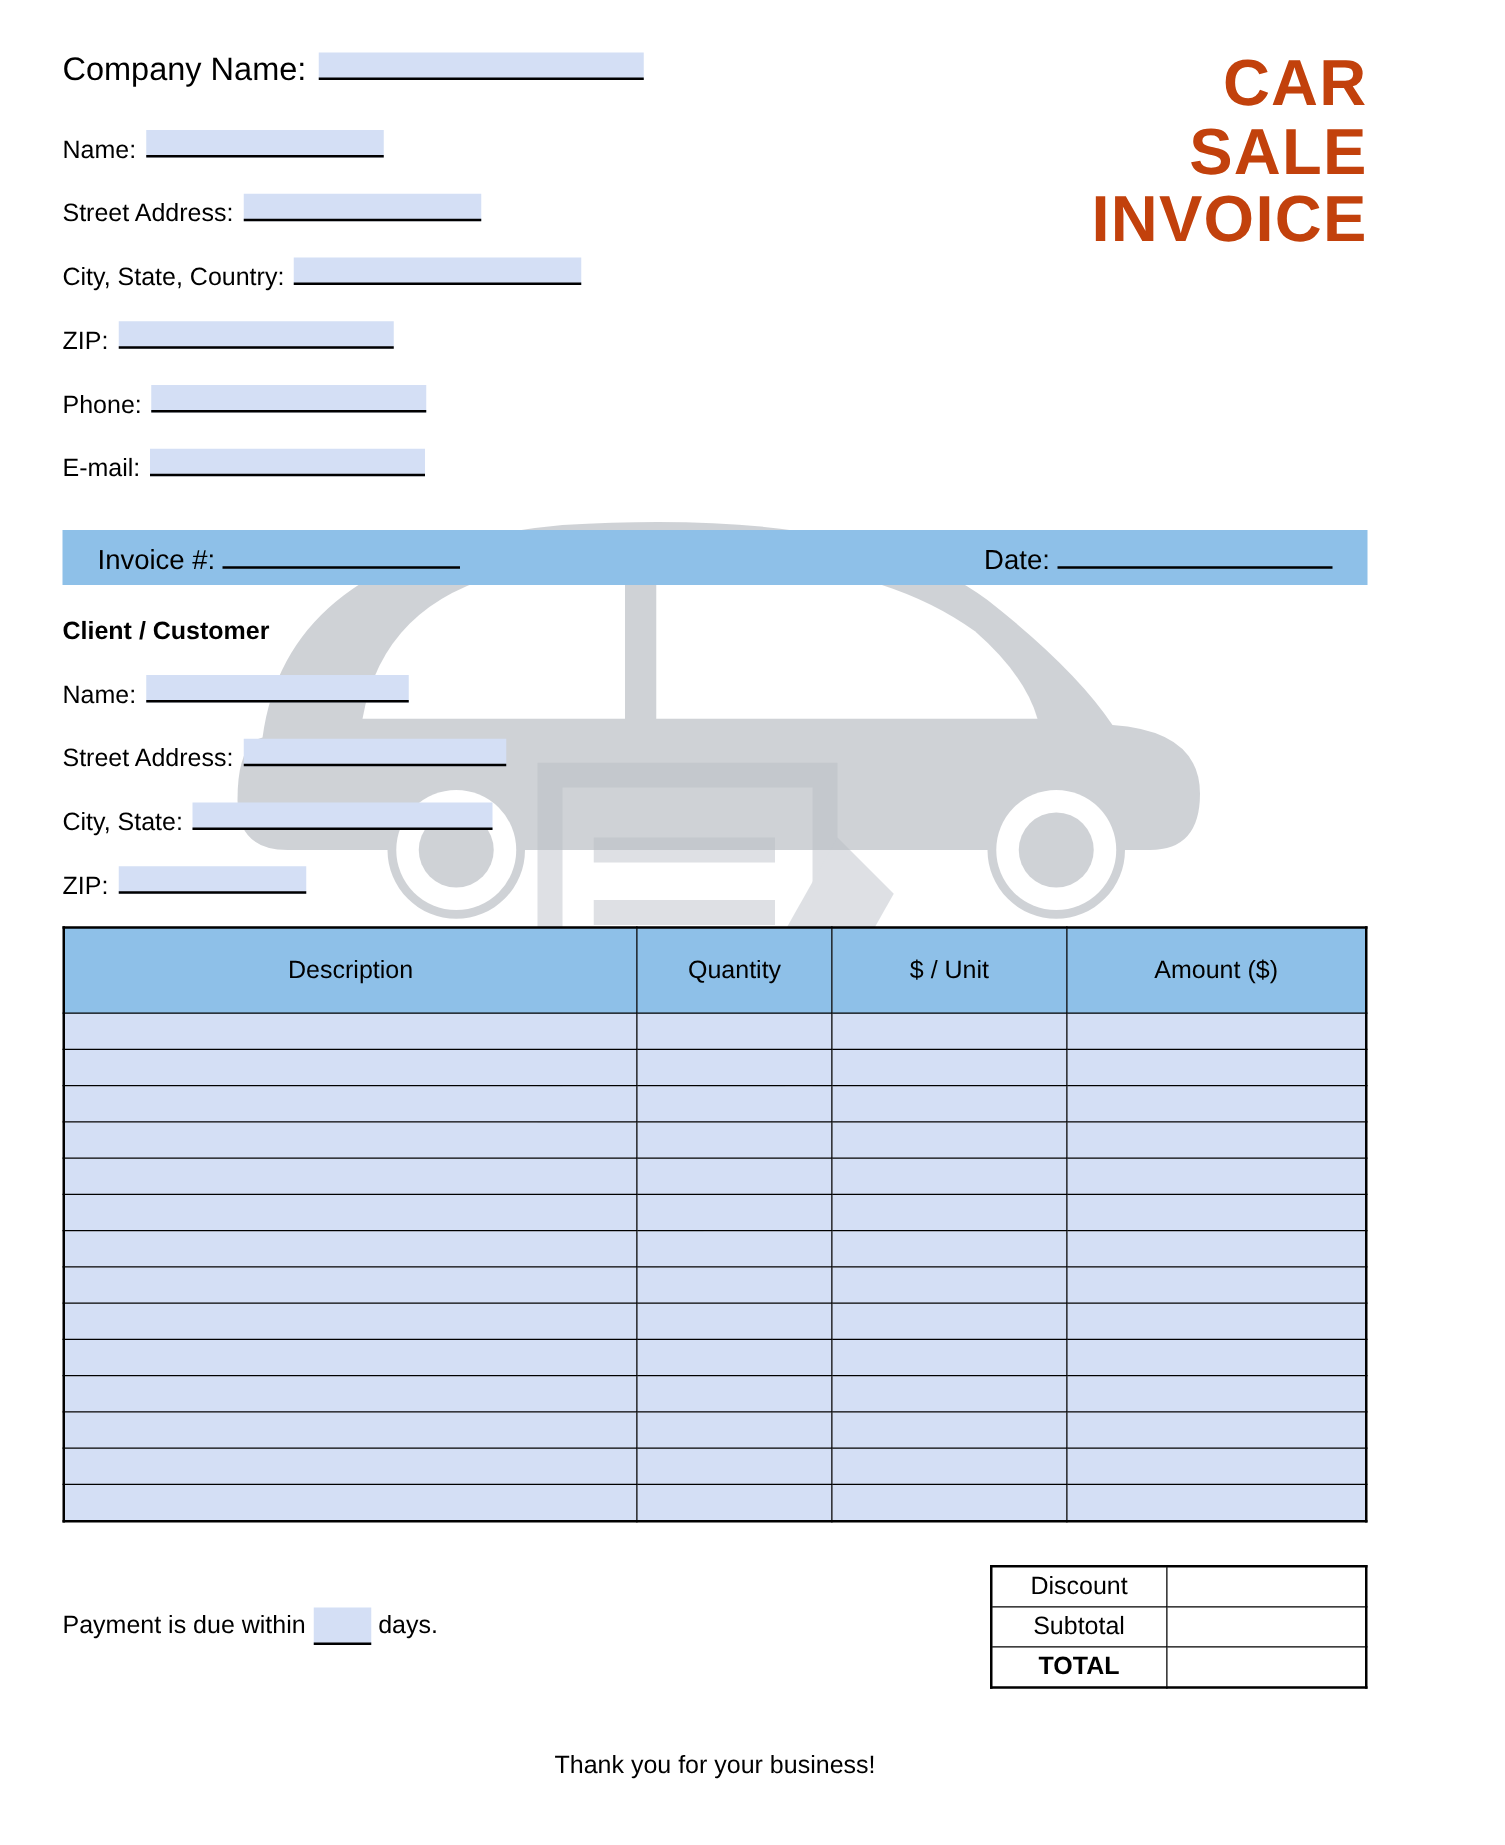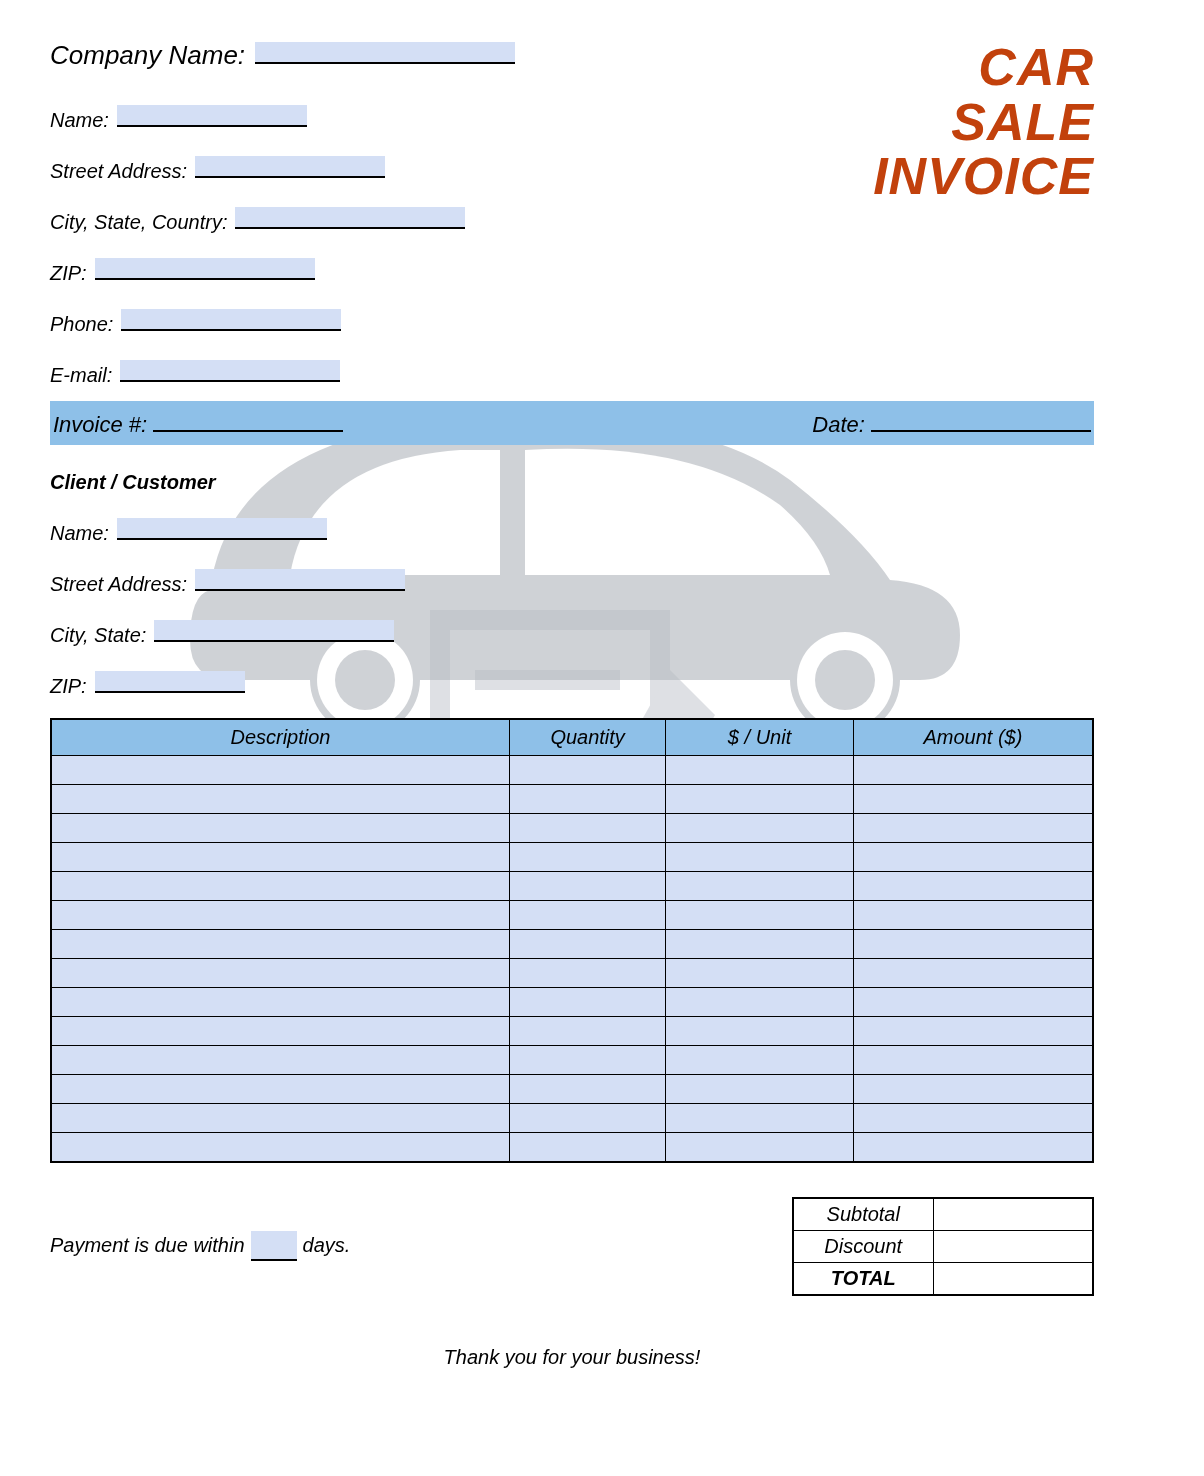--- a/index.html
+++ b/index.html
@@ -25,21 +25,21 @@
     z-index: 0;
   }
   .watermark2 {
     position: absolute;
     top: 610px; left: 420px;
     width: 300px; height: 440px;
     opacity: .45;
     pointer-events: none;
     z-index: 0;
   }
-  .content { position: relative; z-index: 1; font-style: italic; }
+  .content { position: relative; z-index: 1; }
 
   
   .top { display: flex; justify-content: space-between; align-items: flex-start; }
   .company-block { font-size: 20px; }
   .company-title-row { display: flex; align-items: baseline; gap: 10px; margin-bottom: 16px; }
   .company-title { font-size: 26px; font-weight: 400; }
   .big-title {
     text-align: right;
     color: #c2410c;
     font-weight: 700;
@@ -51,27 +51,27 @@
   .label { white-space: nowrap; margin-top: 22px; }
   .fill {
     display: inline-block;
     background: #d4dff5;
     border-bottom: 2px solid #000;
     height: 22px;
   }
 
   
   .invoice-bar {
-    margin-top: 8px;
+    margin-top: 31px;
     background: #8ec0e8;
     height: 44px;
     display: flex;
     align-items: center;
     justify-content: space-between;
-    padding: 0 3px;
+    padding: 0 28px;
     font-size: 22px;
   }
   .invoice-bar .ul {
     display: inline-block;
     border-bottom: 2px solid #000;
     height: 24px;
   }
 
   
   .section-title { font-weight: 700; font-size: 20px; margin-top: 26px; margin-bottom: 6px; }
@@ -81,21 +81,21 @@
     width: 100%;
     border-collapse: collapse;
     margin-top: 20px;
     border: 2px solid #000;
   }
   table.items th {
     background: #8ec0e8;
     font-weight: 400;
     font-size: 20px;
     border: 1px solid #000;
-    padding: 6px;
+    padding: 22px;
   }
   table.items td {
     background: #d4dff5;
     border: 1px solid #000;
     height: 29px;
     padding: 0 6px;
   }
   .col-desc { width: 44%; }
   .col-qty  { width: 15%; }
   .col-unit { width: 18%; }
@@ -337,25 +337,25 @@
         <div class="payment-line">
           <span>Payment is due within</span>
           <span class="small-fill"></span>
           <span>days.</span>
         </div>
       </div>
 
       <table class="totals">
         <tbody>
             <tr>
-              <td class="lbl">Subtotal</td>
+              <td class="lbl">Discount</td>
             <td class="val"></td>
             </tr>
         <tr>
-              <td class="lbl">Discount</td>
+              <td class="lbl">Subtotal</td>
             <td class="val"></td>
             </tr>
         <tr class="total">
               <td class="lbl">TOTAL</td>
             <td class="val"></td>
             </tr>
       </tbody>
         </table>
     </div>
 

